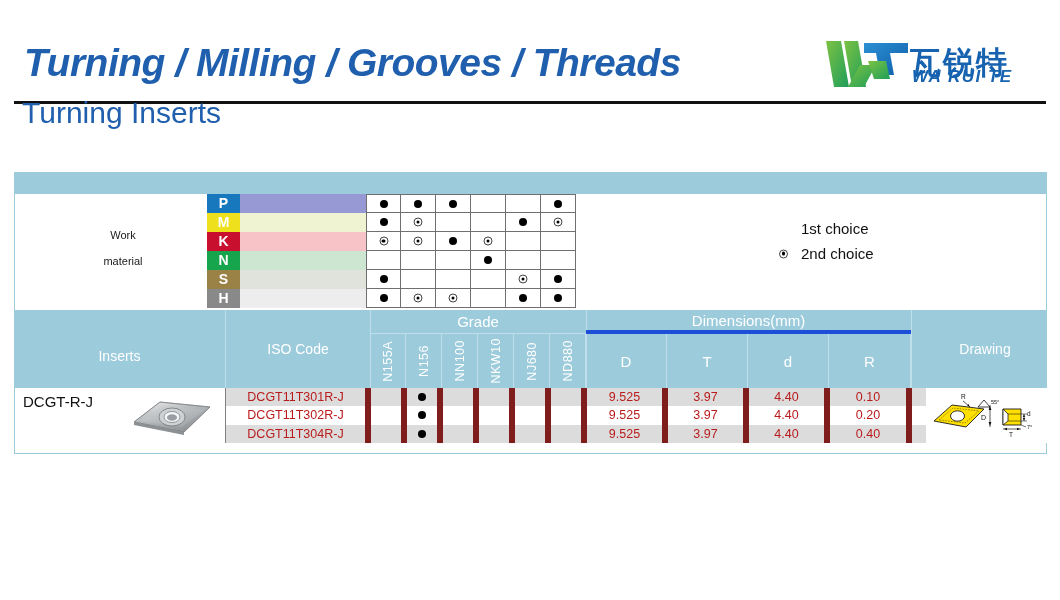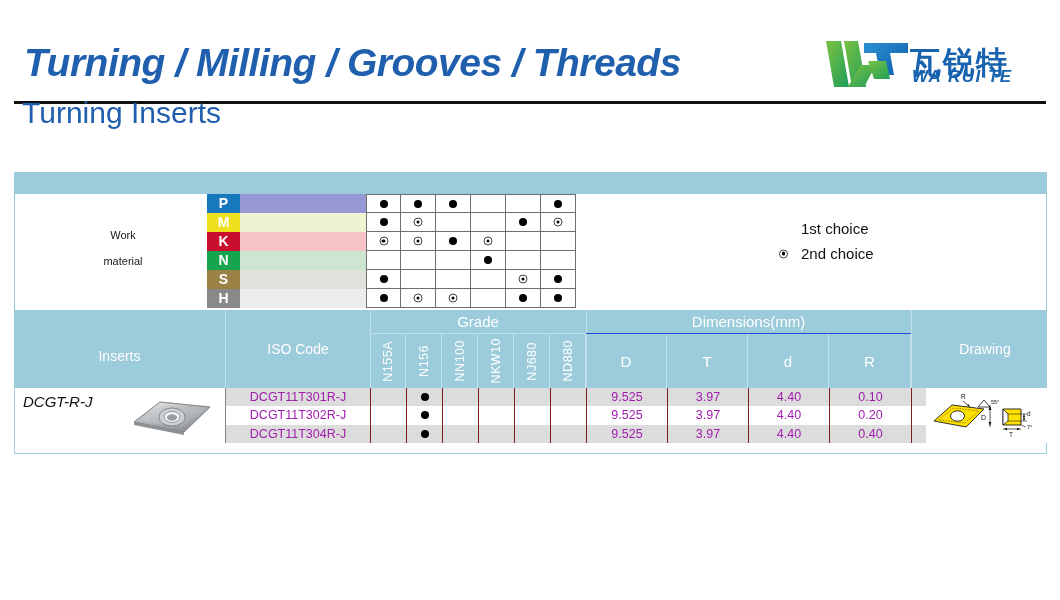--- a/index.html
+++ b/index.html
@@ -122,21 +122,21 @@
   .th-grade-title{
     position:absolute;left:356px;top:0;width:216px;height:24px;
     display:flex;align-items:center;justify-content:center;
     font-size:15px;color:#ffffff;
     border-bottom:1px solid #bfe0ea;box-sizing:border-box;
   }
   .th-dim-title{
     position:absolute;left:572px;top:0;width:325px;height:24px;
     display:flex;align-items:center;justify-content:center;
     font-size:15px;color:#ffffff;
-    border-bottom:1px solid #1d4ed8;box-sizing:border-box;
+    border-bottom:4px solid #1d4ed8;box-sizing:border-box;
   }
   .th-gcol{
     position:absolute;top:24px;height:54px;width:36px;
     box-sizing:border-box;border-right:1px solid #bfe0ea;
     display:flex;align-items:center;justify-content:center;
   }
   .th-gcol span{
     writing-mode:vertical-rl;transform:rotate(180deg);
     font-size:12.5px;letter-spacing:0.5px;white-space:nowrap;
   }
@@ -152,37 +152,36 @@
     border-left:1px solid #9CCBDB;border-right:1px solid #9CCBDB;
     box-sizing:border-box;background:#fff;
   }
   .insert-cell{
     position:absolute;left:0;top:0;width:211px;height:55px;
     border-right:1px solid #808080;box-sizing:border-box;background:#ffffff;
   }
   .insert-name{
     position:absolute;left:8px;top:5px;font-size:15px;color:#111;
     white-space:nowrap;
-    font-style:italic;
   }
   .insert-photo{
     position:absolute;left:115px;top:6px;width:84px;height:46px;
   }
   .rows{
     position:absolute;left:211px;top:0;width:820px;height:55px;
   }
   .row{
     position:relative;height:18.33px;width:820px;box-sizing:border-box;
   }
   .row.alt{background:#dcdcdc;}
   .row.plain{background:#ffffff;}
   .cell{
     position:absolute;top:0;height:18.33px;box-sizing:border-box;
-    border-right:1px solid #7f1d1d;
-    display:flex;align-items:center;font-size:12.5px;color:#a21caf;
+    border-right:6px solid #7f1d1d;
+    display:flex;align-items:center;font-size:12.5px;color:#b91c1c;
   }
   .cell.ctr{justify-content:center;}
   .cell.iso{justify-content:center;font-size:12.5px;}
   .drawing-cell{
     position:absolute;left:911px;top:0;width:121px;height:55px;
     background:#ffffff;box-sizing:border-box;
     display:flex;align-items:center;justify-content:center;
   }
   .bottomband{
     width:1033px;height:9px;background:#ffffff;

